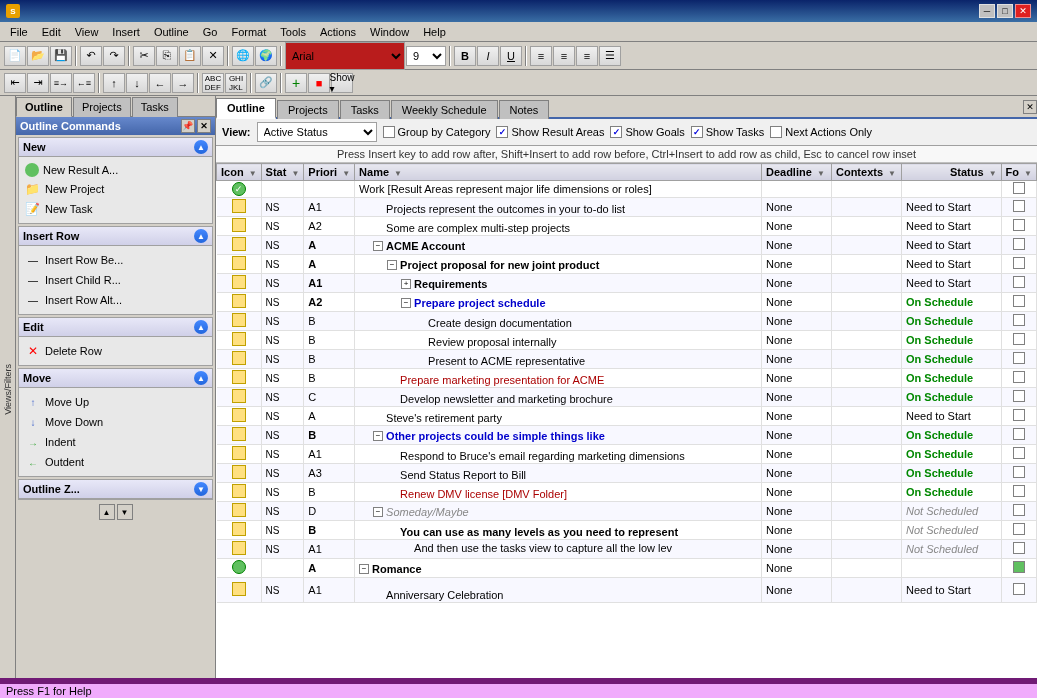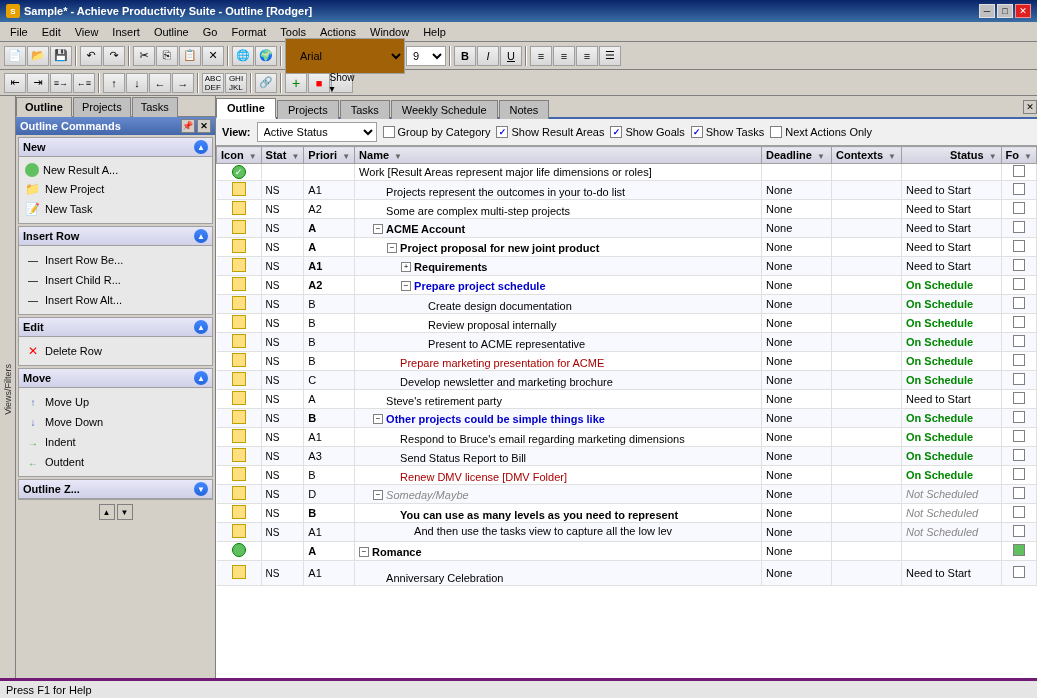--- a/index.html
+++ b/index.html
@@ -54,22 +54,22 @@
     }
     .tb-btn {
       width: 22px; height: 20px;
       background: linear-gradient(to bottom, #f0f0f0, #d8d8d8);
       border: 1px solid #a0a0a0;
       display: flex; align-items: center; justify-content: center;
       cursor: pointer; font-size: 11px;
     }
     .tb-sep { width: 2px; height: 20px; border-left: 1px solid #808080; border-right: 1px solid white; margin: 0 2px; }
     .font-select {
-      width: 120px; height: 36px; font-size: 11px;
-      border: 1px solid #a0a0a0; background: #a16207; padding: 0 10px;
+      width: 120px; height: 28px; font-size: 11px;
+      border: 1px solid #a0a0a0; background: #b91c1c; padding: 0 2px;
     }
     .size-select {
       width: 40px; height: 20px; font-size: 11px;
       border: 1px solid #a0a0a0; background: white; padding: 0 2px;
     }
 
     
     .main-container {
       display: flex;
       height: calc(698px - 22px - 20px - 28px - 26px - 20px);
@@ -290,22 +290,22 @@
       position: sticky;
       top: 0;
       z-index: 2;
     }
     thead th .sort-icon { font-size: 8px; margin-left: 2px; color: #666; }
     tbody tr { border-bottom: 1px solid #e0e0e0; }
     tbody td { padding: 1px 4px; border-right: 1px solid #e0e0e0; white-space: nowrap; }
 
     
     .statusbar {
-      background: #e5e5e5;
-      border-top: 3px solid #701a75;
+      background: #f0abfc;
+      border-top: 6px solid #701a75;
       padding: 2px 6px;
       font-size: 11px;
       height: 20px;
       display: flex;
       align-items: center;
     }
 
     
     .scroll-btn {
       width: 16px; height: 16px;
@@ -314,21 +314,20 @@
       display: flex; align-items: center; justify-content: center;
       font-size: 8px; cursor: pointer;
     }
   </style>
 </head>
 <body>
 
 <div class="titlebar">
   <div class="titlebar-left">
     <div class="titlebar-icon">S</div>
-    <span>Sample* - Achieve Productivity Suite - Outline [Rodger]</span>
   </div>
   <div class="titlebar-controls">
     <div class="titlebar-btn">─</div>
     <div class="titlebar-btn">□</div>
     <div class="titlebar-btn close">✕</div>
   </div>
 </div>
 
 <div class="menubar">
   <span class="menu-item">File</span>
@@ -556,20 +555,23 @@
           </div>
         <span>Show Tasks</span>
       </div>
 
       <div class="checkbox-group">
         <div class="cb"></div>
         <span>Next Actions Only</span>
       </div>
     </div>
 
+    <div class="hint-bar">
+      <span>Press Insert key to add row after, Shift+Insert to add row before, Ctrl+Insert to add row as child, Esc to cancel row inset</span>
+    </div>
 
     <div class="table-container">
       <table>
         <thead>
           <tr>
             <th style="width:30px;">Icon <span class="sort-icon">▼</span></th>
             <th style="width:30px;">Stat <span class="sort-icon">▼</span></th>
             <th style="width:40px;">Priori <span class="sort-icon">▼</span></th>
             <th style="min-width:300px;">Name <span class="sort-icon">▼</span></th>
             <th style="width:70px;">Deadline <span class="sort-icon">▼</span></th>

